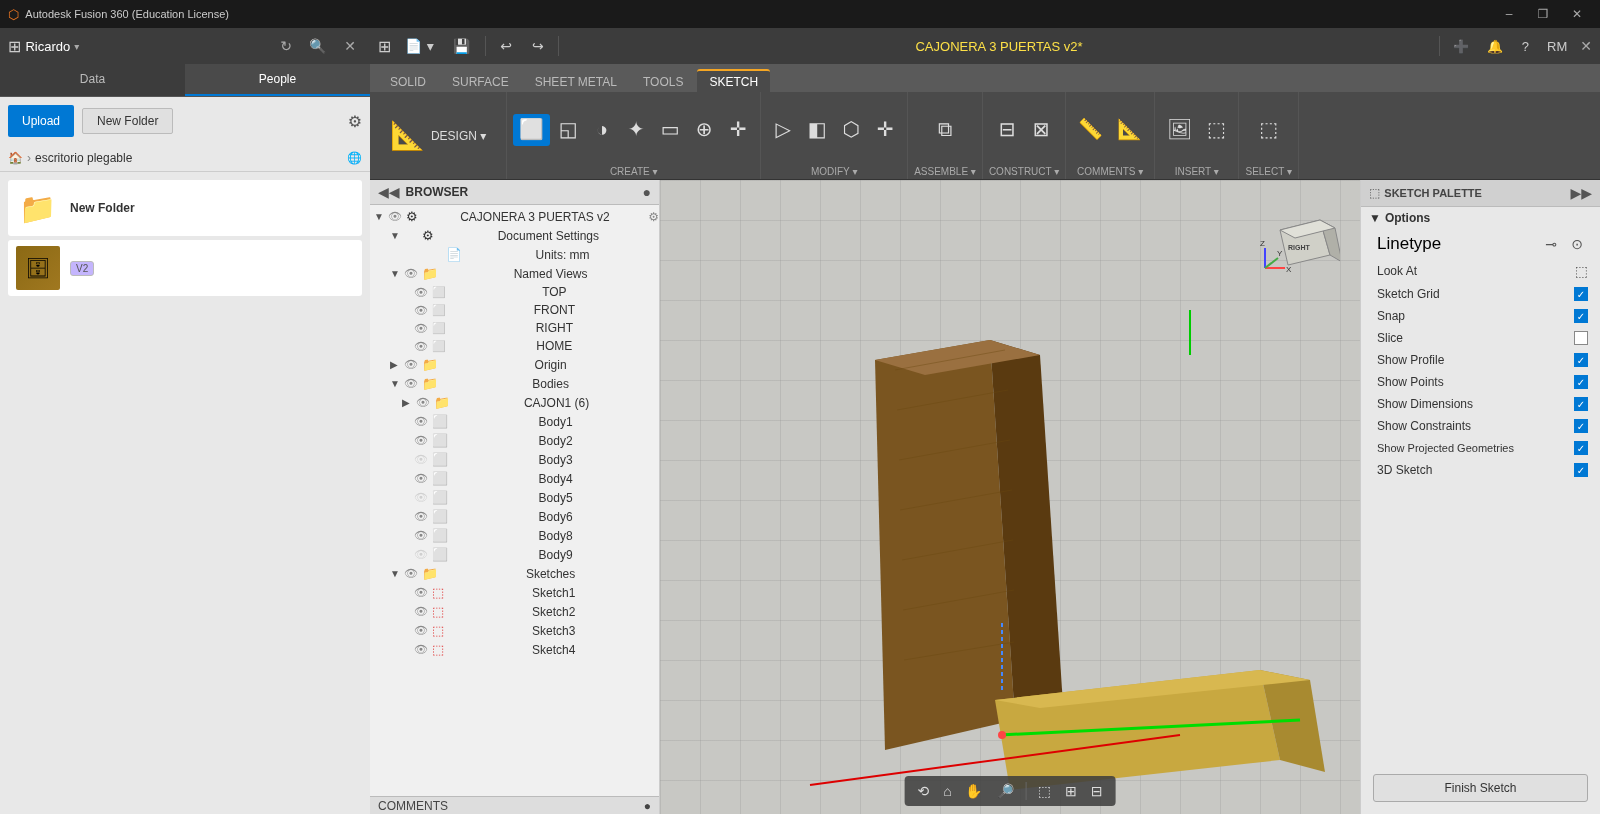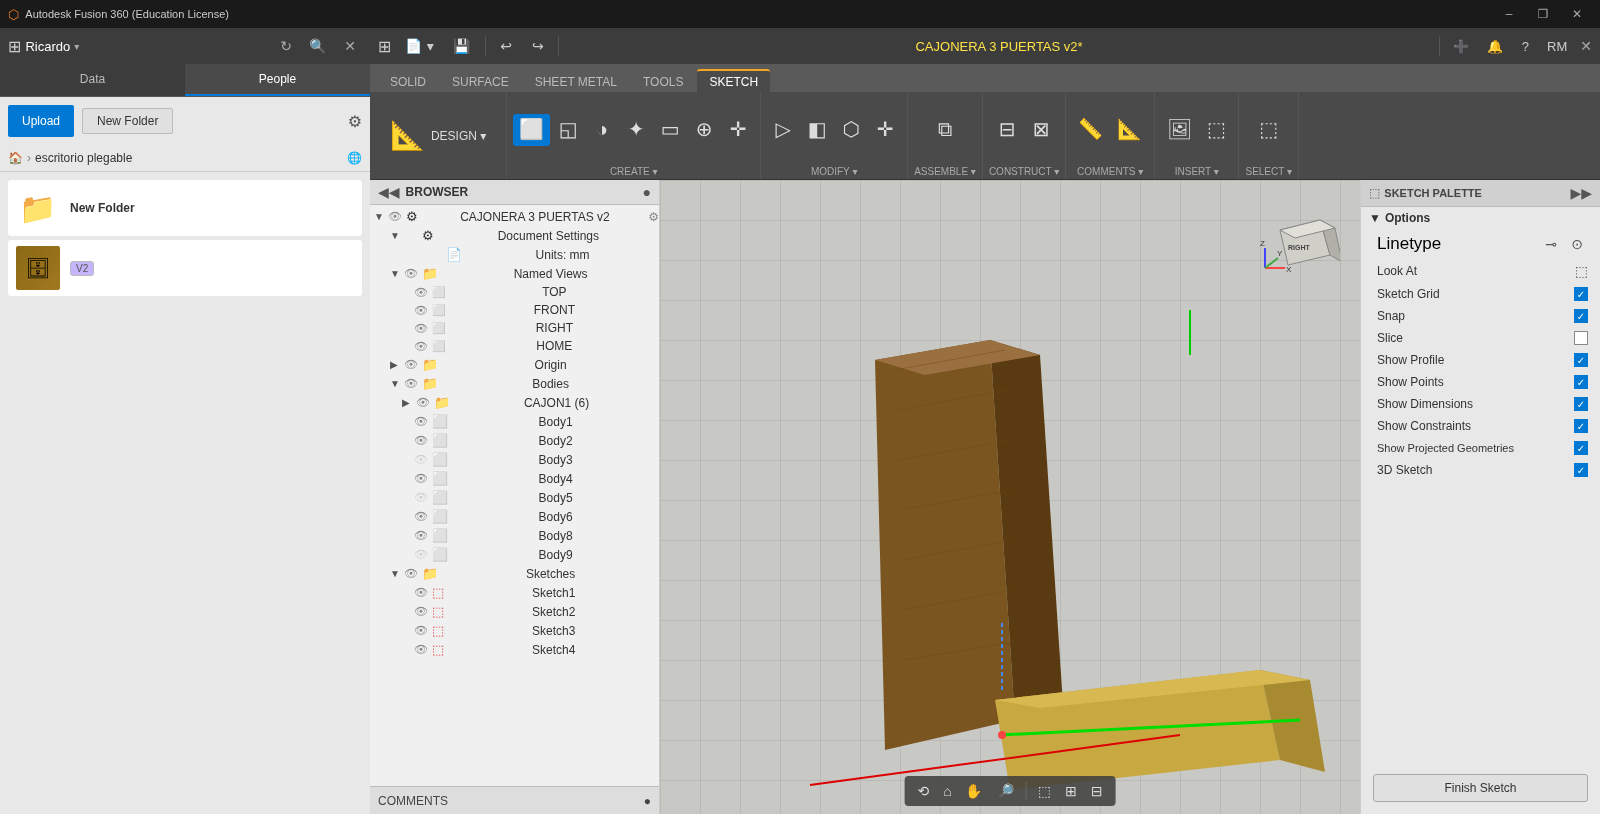--- a/index.html
+++ b/index.html
@@ -299,21 +299,21 @@
     
     #comments-bar {
       background: #ddd;
       border-top: 1px solid #bbb;
       padding: 4px 8px;
       display: flex;
       align-items: center;
       gap: 1px;
       font-size: 12px;
       color: #444;
-      height: 28px;
+      height: 18px;
     }
 
     
     #sketch-palette {
       width: 240px;
       background: #e8e8e8;
       border-left: 1px solid #ccc;
       display: flex;
       flex-direction: column;
       font-size: 12px;

